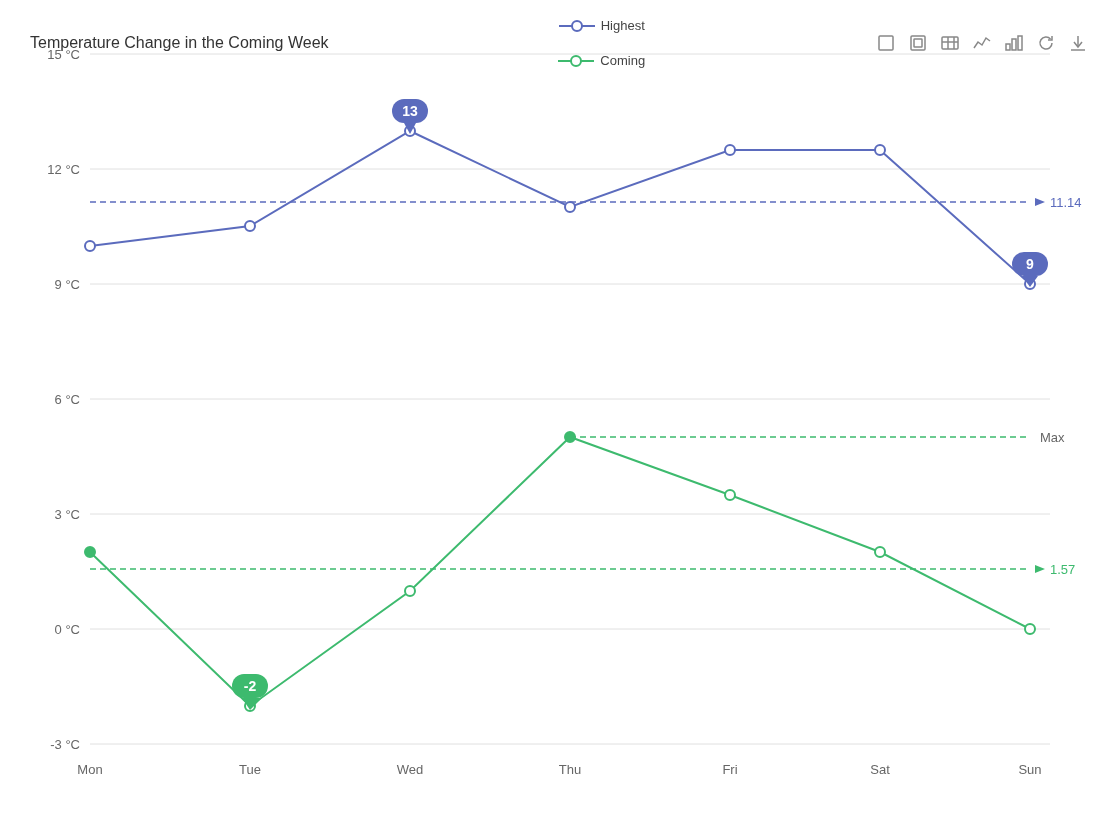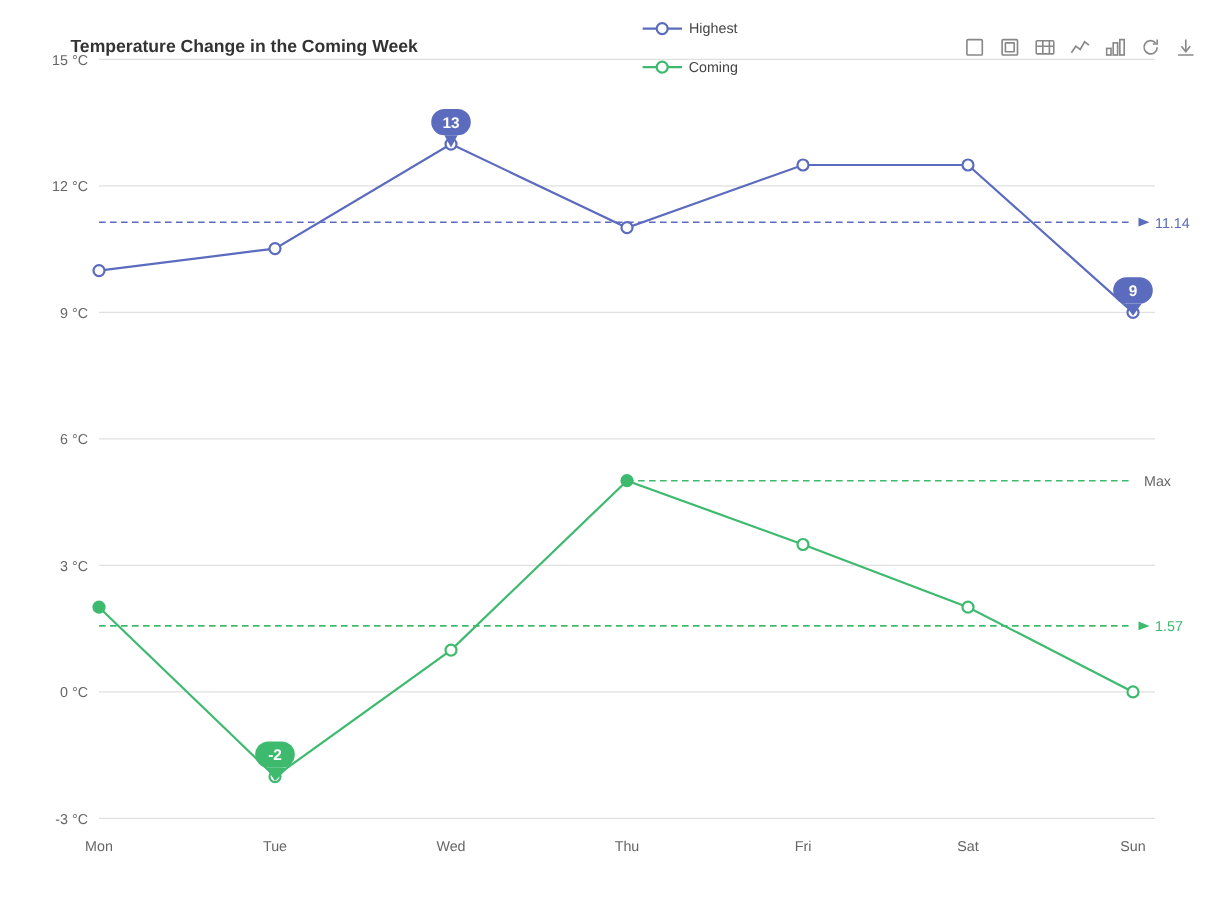--- a/index.html
+++ b/index.html
@@ -17,23 +17,22 @@
       padding: 10px 20px 60px 20px;
     }
     .header {
       display: flex;
       align-items: center;
       justify-content: space-between;
       padding: 8px 10px 8px 10px;
     }
     .title {
       font-size: 16px;
-      font-weight: 700;
+      font-weight: 400;
       color: #333;
-      margin-left: 34px;
     }
     .legend {
       display: flex;
       align-items: center;
       gap: 20px;
       flex-direction: column;
     }
     .legend-item {
       display: flex;
       align-items: center;

